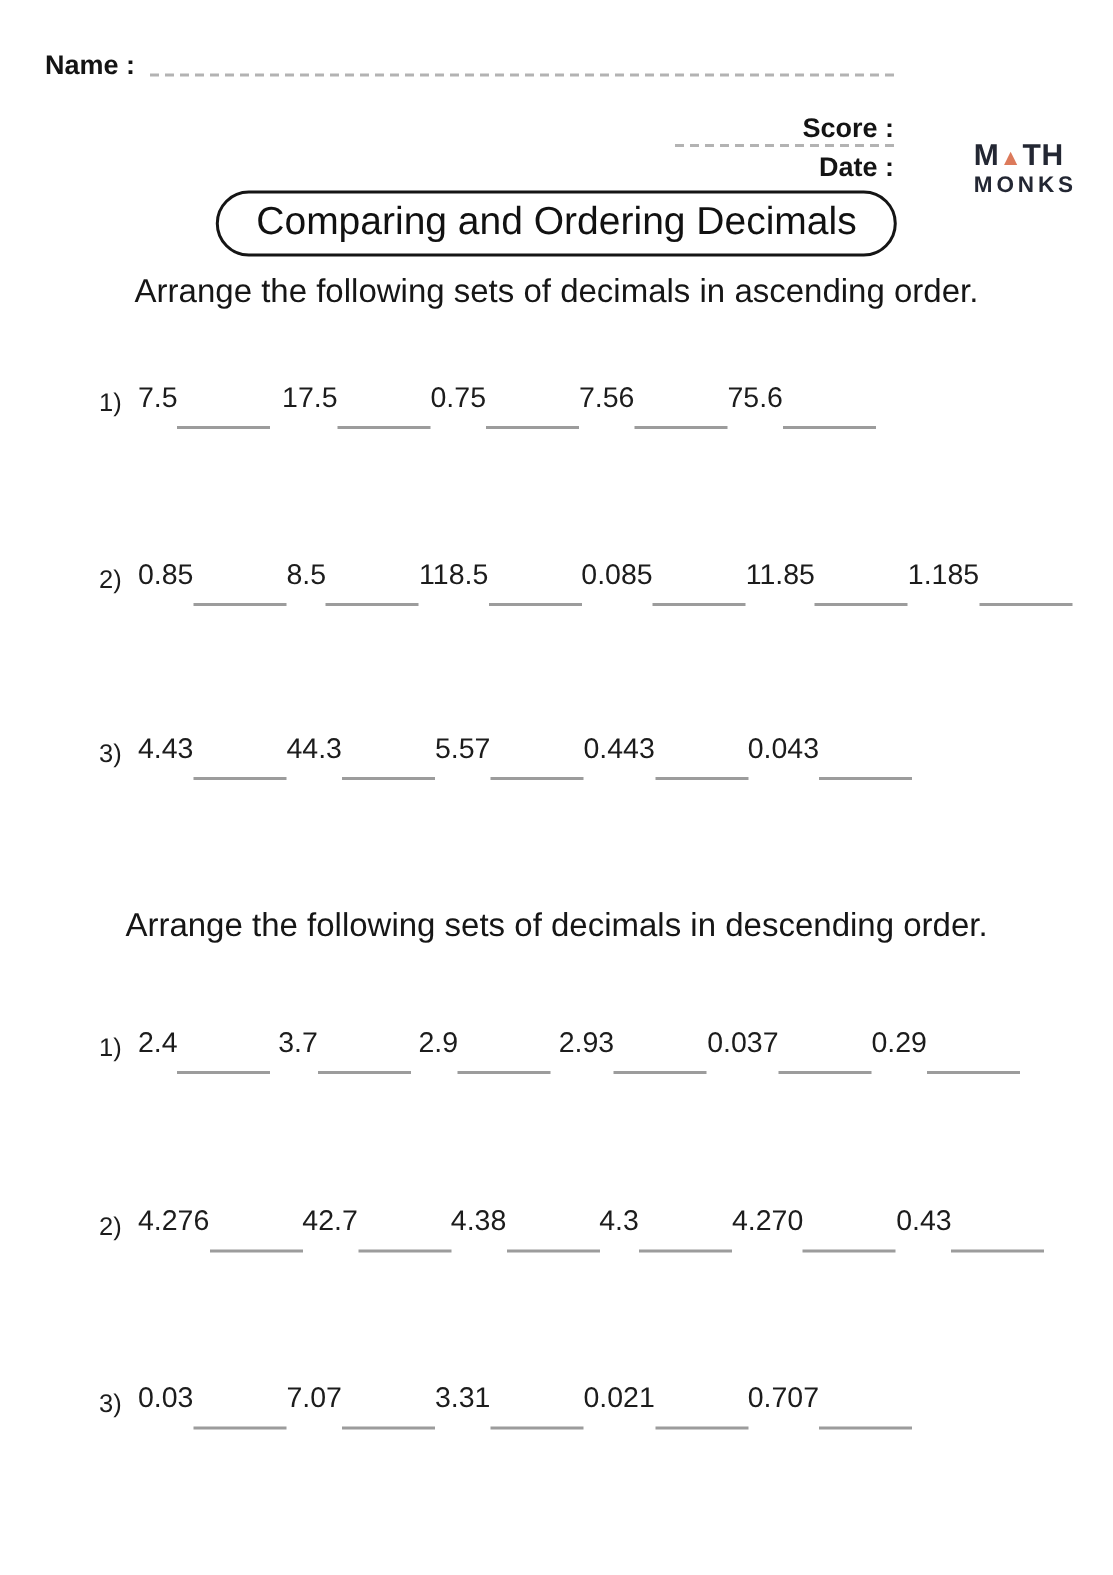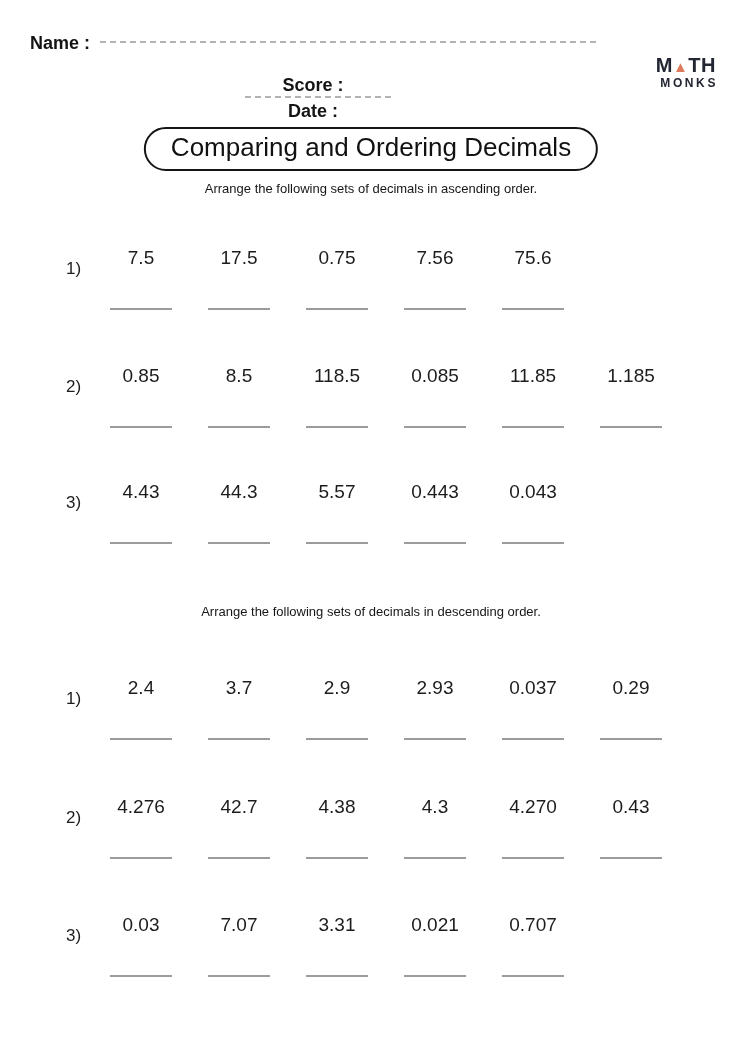--- a/index.html
+++ b/index.html
@@ -9,63 +9,63 @@
     font-family:"Liberation Sans", sans-serif;
     color:#161616;
     position:relative;
   }
   .page {
     position:relative; width:742px; height:1050px; background:#ffffff; overflow:hidden;
   }
 
   
   .field-row {
-    position:absolute; display:flex; align-items:center;
+    position:absolute; display:flex; align-items:flex-end;
   }
   .field-row.name-row  { top:33px; left:30px; width:566px; }
   .field-row.score-row { top:75px; left:30px; width:566px;flex-direction:column; }
   .flabel {
     font-size:18px; font-weight:bold; color:#141414; line-height:21px; white-space:nowrap;
   }
   .dash {
     border-bottom:2px dashed #b3b3b3; margin-bottom:3px; margin-left:10px; height:0;
   }
   .dash.grow { flex:1; }
   .dash.score-line { width:146px; }
   .date-label { }
 
   
   .logo { position:absolute; top:55px; right:26px; color:#232733; line-height:1; }
-  .logo-top { font-size:20px; font-weight:bold; letter-spacing:0.5px; white-space:nowrap; }
+  .logo-top { font-size:20px; font-weight:bold; letter-spacing:0.5px; white-space:nowrap;margin-top:39px; }
   .tri { color:#dc7a5b; font-size:15px; }
   .logo-bottom {
-    font-size:12px; font-weight:bold; letter-spacing:2.6px;
+    font-size:15px; font-weight:bold; letter-spacing:2.6px;
     text-align:right; margin-top:2px; margin-right:-2px;
   }
 
   
   .title-box {
     position:absolute; top:127px; left:371px; transform:translateX(-50%);
     border:2px solid #151515; border-radius:22px;
     padding:3px 25px 6px; font-size:26px; color:#111; white-space:nowrap;
   }
 
   
   .instruction {
     position:absolute; left:0; width:742px; text-align:center;
-    font-size:13px; color:#161616;
+    font-size:22px; color:#161616;
   }
 
   
   .problem { position:absolute; left:92px; width:588px; }
   .plabel {
     position:absolute; left:-26px; top:13px; font-size:17px; color:#1c1c1c;
   }
   .cells { display:grid; grid-template-columns:repeat(6,1fr); }
-  .cell { display:flex; flex-direction:column; align-items:center; }
+  .cell { display:flex; flex-direction:row; align-items:center; }
   .num { font-size:19px; line-height:24px; color:#1c1c1c; white-space:nowrap; }
   .blank {
     width:62px; height:0; border-bottom:2px solid #9c9c9c; margin-top:38px;
   }
 </style>
 </head>
 <body>
 
 <div class="page">
 

